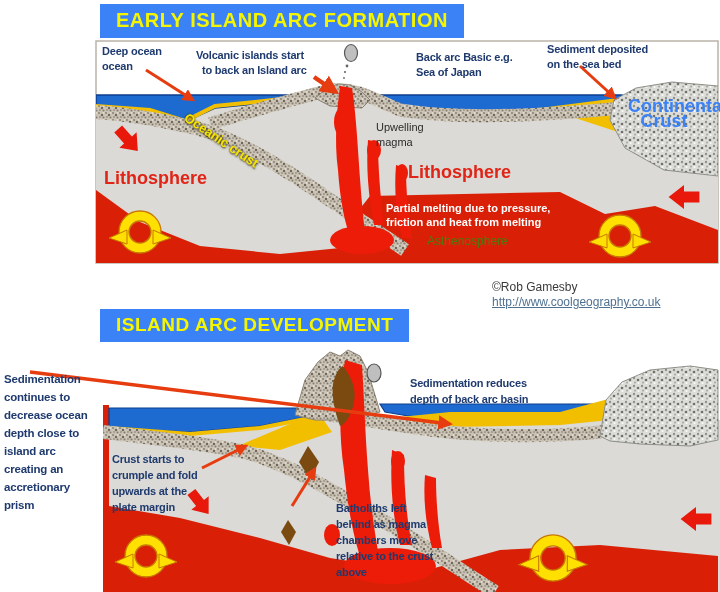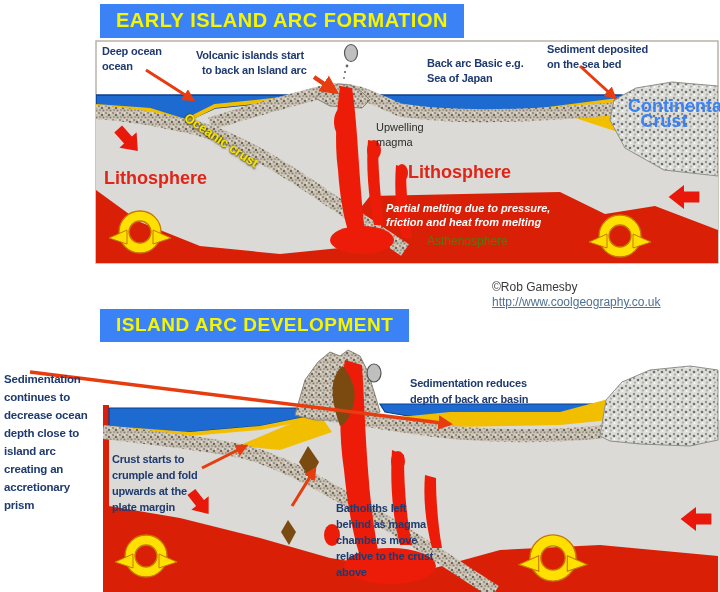--- a/index.html
+++ b/index.html
@@ -150,40 +150,40 @@
 <div class="ttl" style="left:100px;top:4px;">EARLY ISLAND ARC FORMATION</div>
 
 <div class="lbl" style="left:102px;top:44px;">
   <div>Deep ocean</div>
   <div>ocean</div>
 </div>
 <div class="lbl" style="left:196px;top:48px;">
   <div>Volcanic islands start</div>
   <div style="padding-left:6px;">to back an Island arc</div>
 </div>
-<div class="lbl" style="left:427px;top:50px;margin-top:6px;">
+<div class="lbl" style="left:416px;top:50px;">
   <div>Back arc Basic e.g.</div>
   <div>Sea of Japan</div>
 </div>
 <div class="lbl" style="left:547px;top:42px;">
   <div>Sediment deposited</div>
   <div>on the sea bed</div>
 </div>
 <div class="oc">Oceanic crust</div>
 <div class="blk" style="left:376px;top:120px;">
   <div>Upwelling</div>
   <div>magma</div>
 </div>
 <div class="red-txt" style="left:104px;top:168px;">Lithosphere</div>
 <div class="red-txt" style="left:408px;top:162px;">Lithosphere</div>
 <div class="cc" style="left:628px;top:99px;width:72px;">
   <div>Continental</div>
   <div>Crust</div>
 </div>
-<div class="wht" style="left:386px;top:201px;font-style:italic;">
+<div class="wht" style="left:386px;top:201px;">
   <div>Partial melting due to pressure,</div>
   <div>friction and heat from melting</div>
 </div>
 <div class="asth" style="left:427px;top:234px;">Asthenosphere</div>
 
 <div class="credit">
   <div>©Rob Gamesby</div>
   <a href="#">http://www.coolgeography.co.uk</a>
 </div>
 

